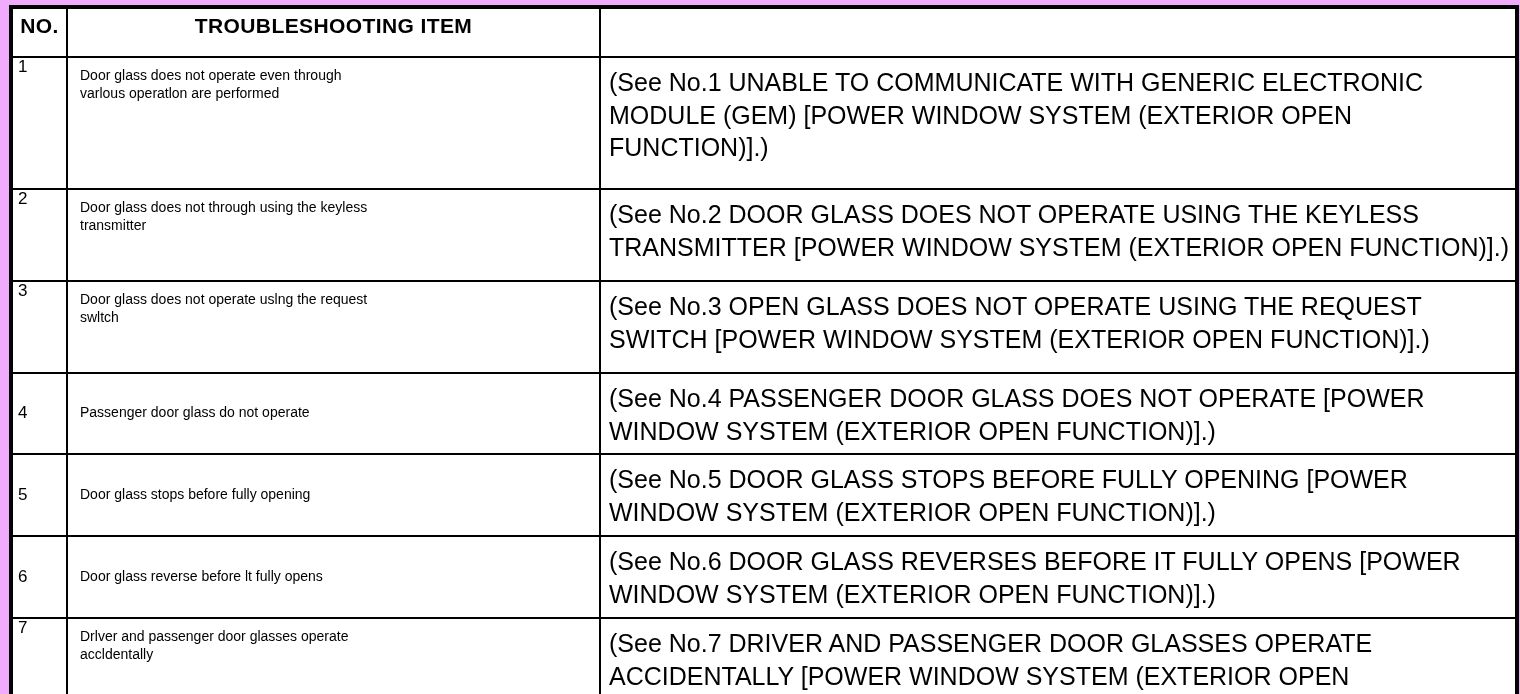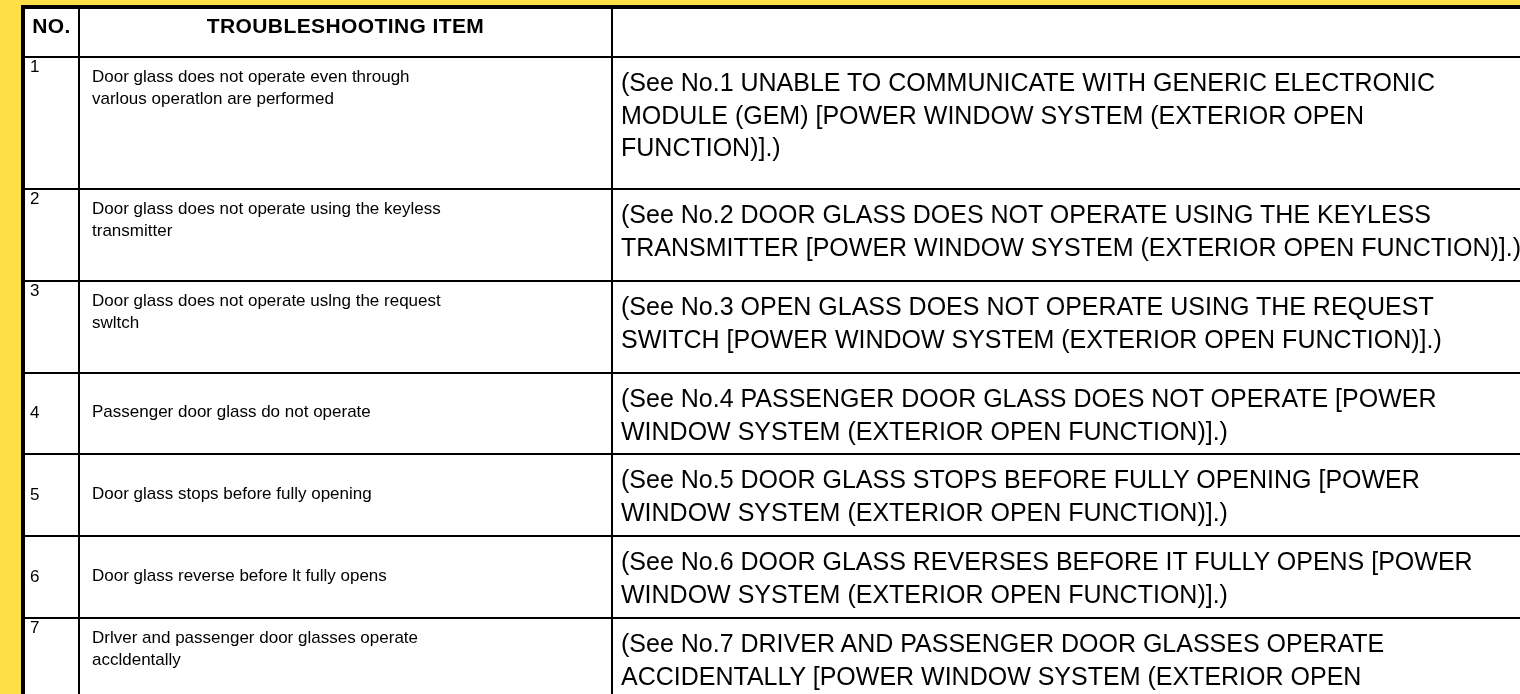--- a/index.html
+++ b/index.html
@@ -12,23 +12,23 @@
     height: 694px;
     font-family: "Liberation Sans", sans-serif;
     color: #000000;
     overflow: hidden;
   }
 
   .sheet {
     position: relative;
     width: 1520px;
     height: 694px;
-    background: #fde047;
+    background: #f0abfc;
     box-sizing: border-box;
-    padding: 5px 8px 4px 21px;
+    padding: 5px 8px 4px 9px;
   }
 
   table.ts-table {
     width: 1506px;
     border-collapse: collapse;
     table-layout: fixed;
     border: 4px solid #000000;
     background: #ffffff;
   }
 
@@ -62,21 +62,21 @@
   
   .cell-no {
     font-size: 17px;
     padding: 0 0 4px 5px;
     vertical-align: bottom;
     line-height: 1.1;
     text-align: left;
   }
 
   .cell-item {
-    font-size: 17px;
+    font-size: 14px;
     line-height: 1.30;
     padding: 8px 6px 6px 12px;
     vertical-align: top;
   }
 
   .cell-ref {
     font-size: 25px;
     line-height: 1.30;
     padding: 8px 5px 6px 8px;
     vertical-align: top;
@@ -134,21 +134,21 @@
           </td>
           <td class="cell-ref">
             <span class="ln">(See No.1 UNABLE TO COMMUNICATE WITH GENERIC ELECTRONIC</span>
             <span class="ln">MODULE (GEM) [POWER WINDOW SYSTEM (EXTERIOR OPEN</span>
             <span class="ln">FUNCTION)].)</span>
           </td>
         </tr>
         <tr class="r2">
           <td class="cell-no">2</td>
           <td class="cell-item">
-            <span class="ln">Door glass does not operate using the keyless</span>
+            <span class="ln">Door glass does not through using the keyless</span>
             <span class="ln">transmitter</span>
           </td>
           <td class="cell-ref">
             <span class="ln">(See No.2 DOOR GLASS DOES NOT OPERATE USING THE KEYLESS</span>
             <span class="ln">TRANSMITTER [POWER WINDOW SYSTEM (EXTERIOR OPEN FUNCTION)].)</span>
           </td>
         </tr>
         <tr class="r3">
           <td class="cell-no">3</td>
           <td class="cell-item">

